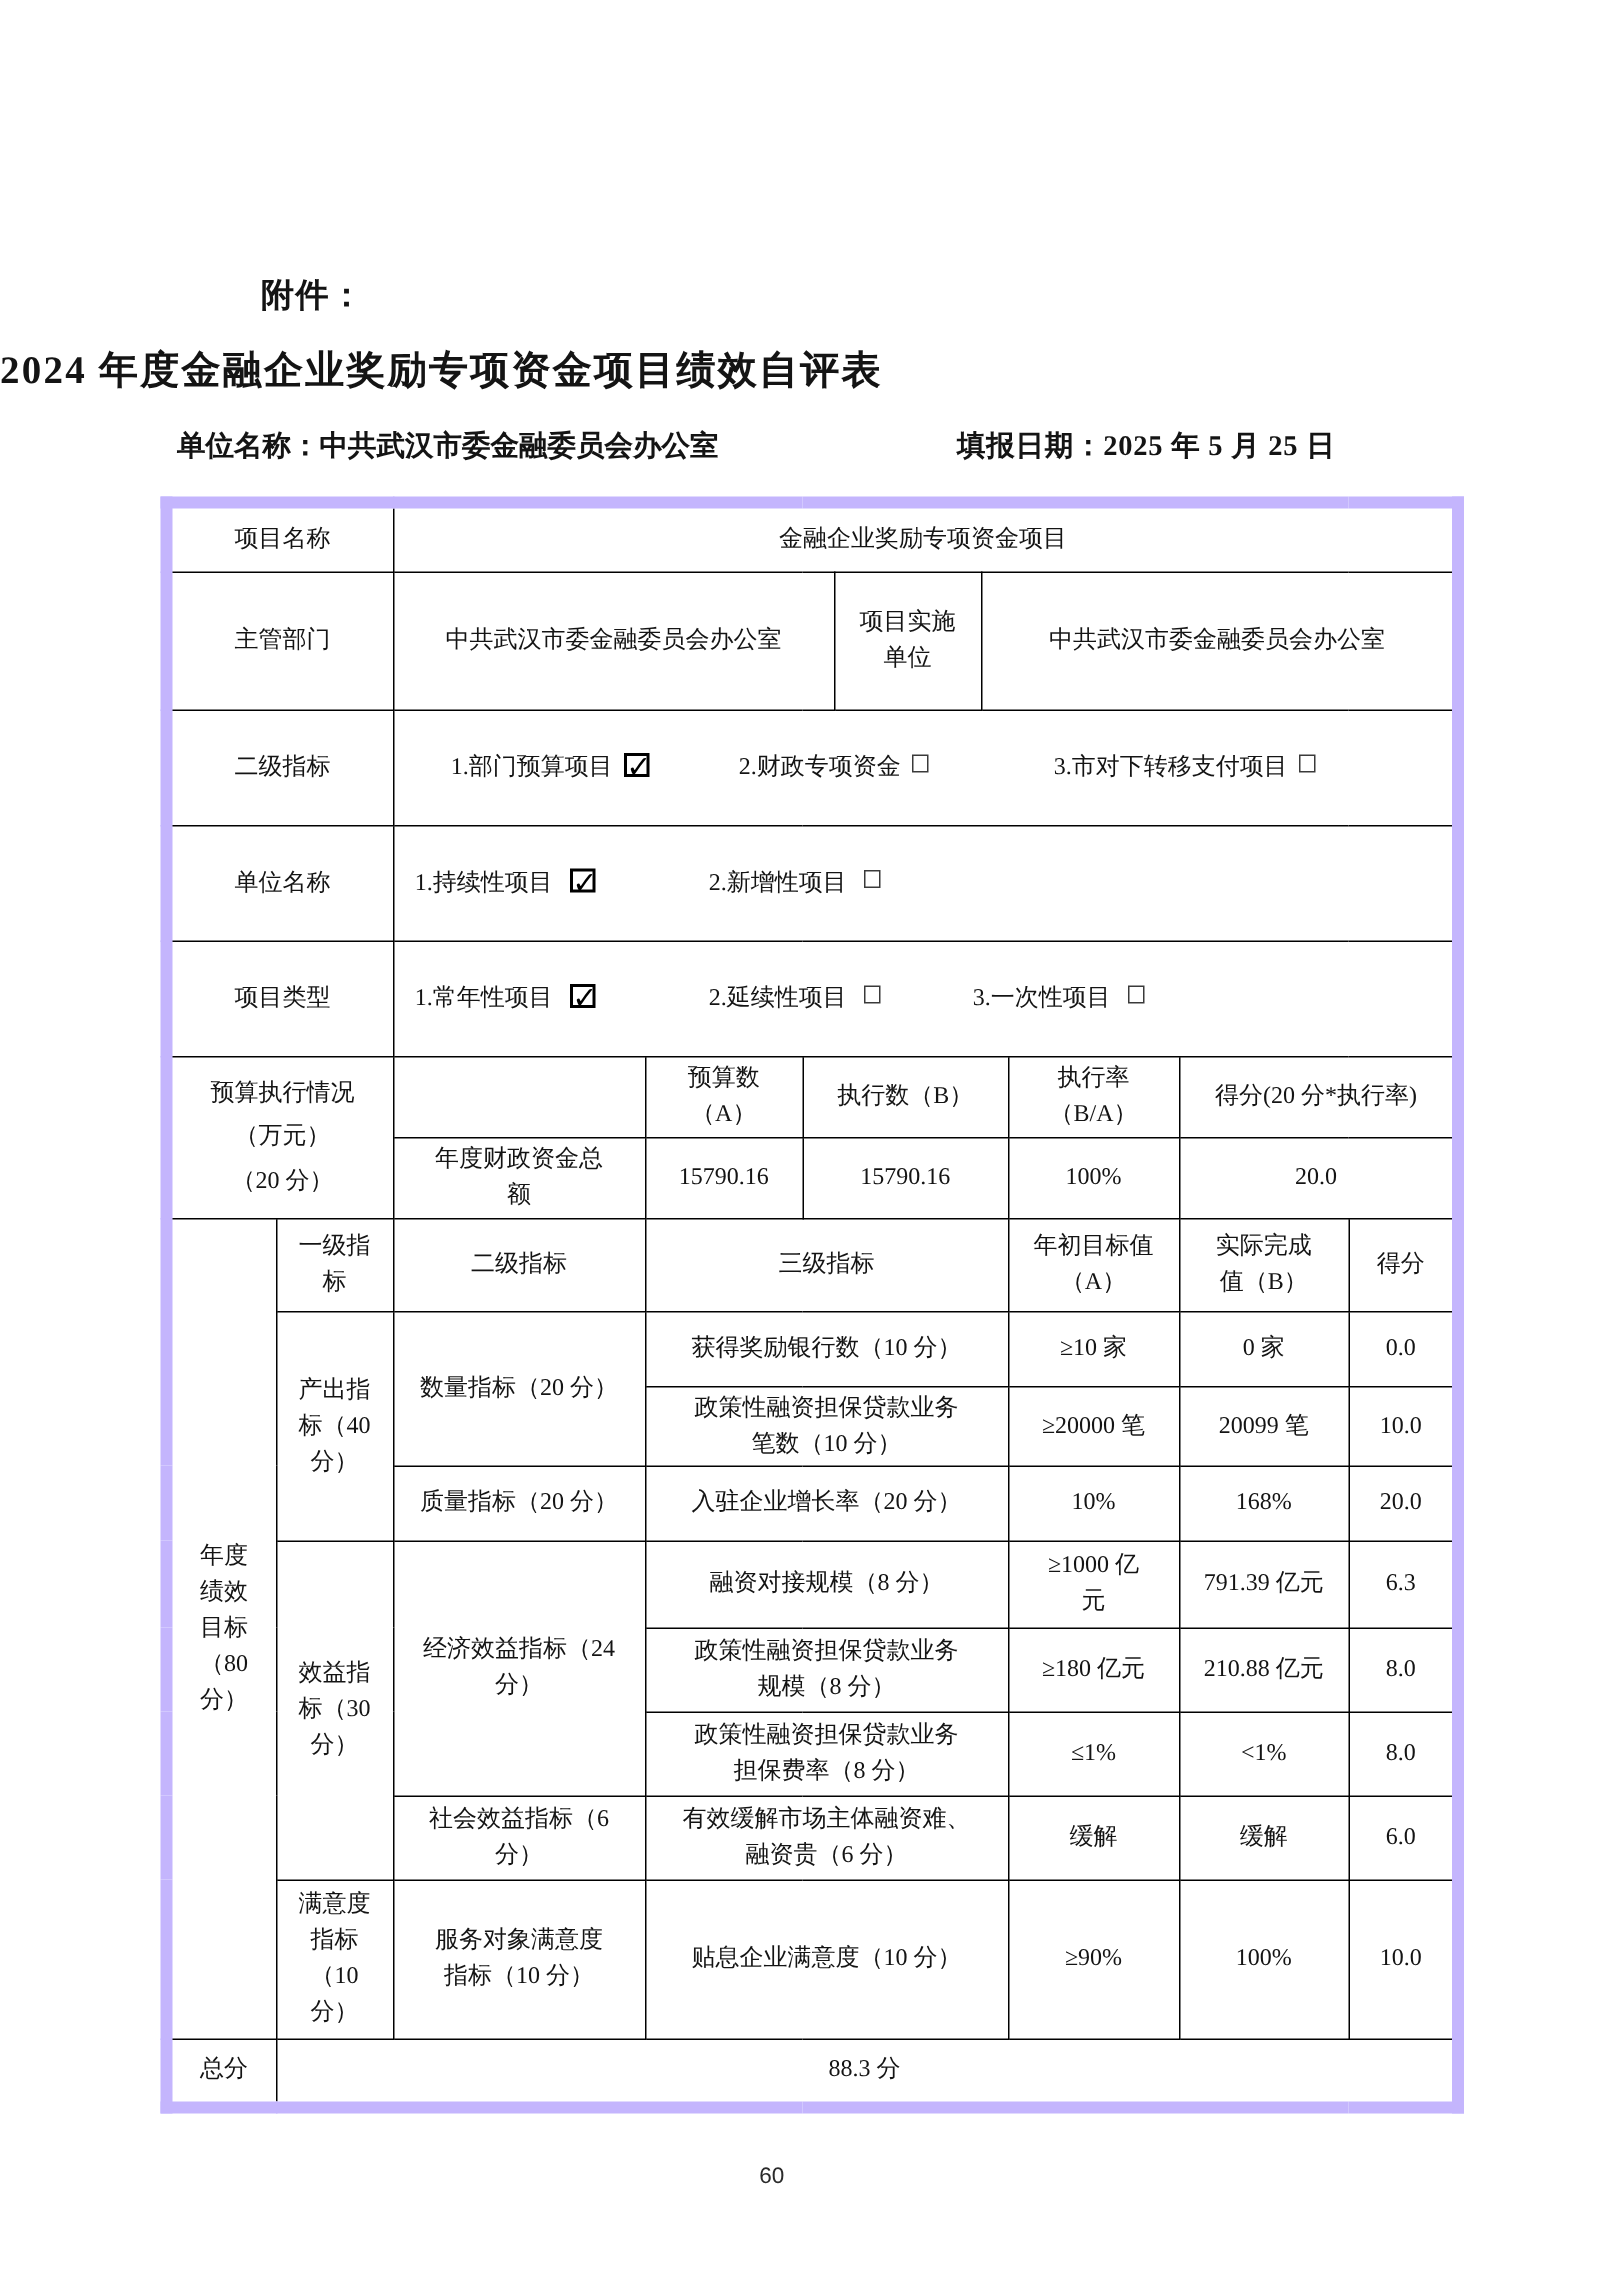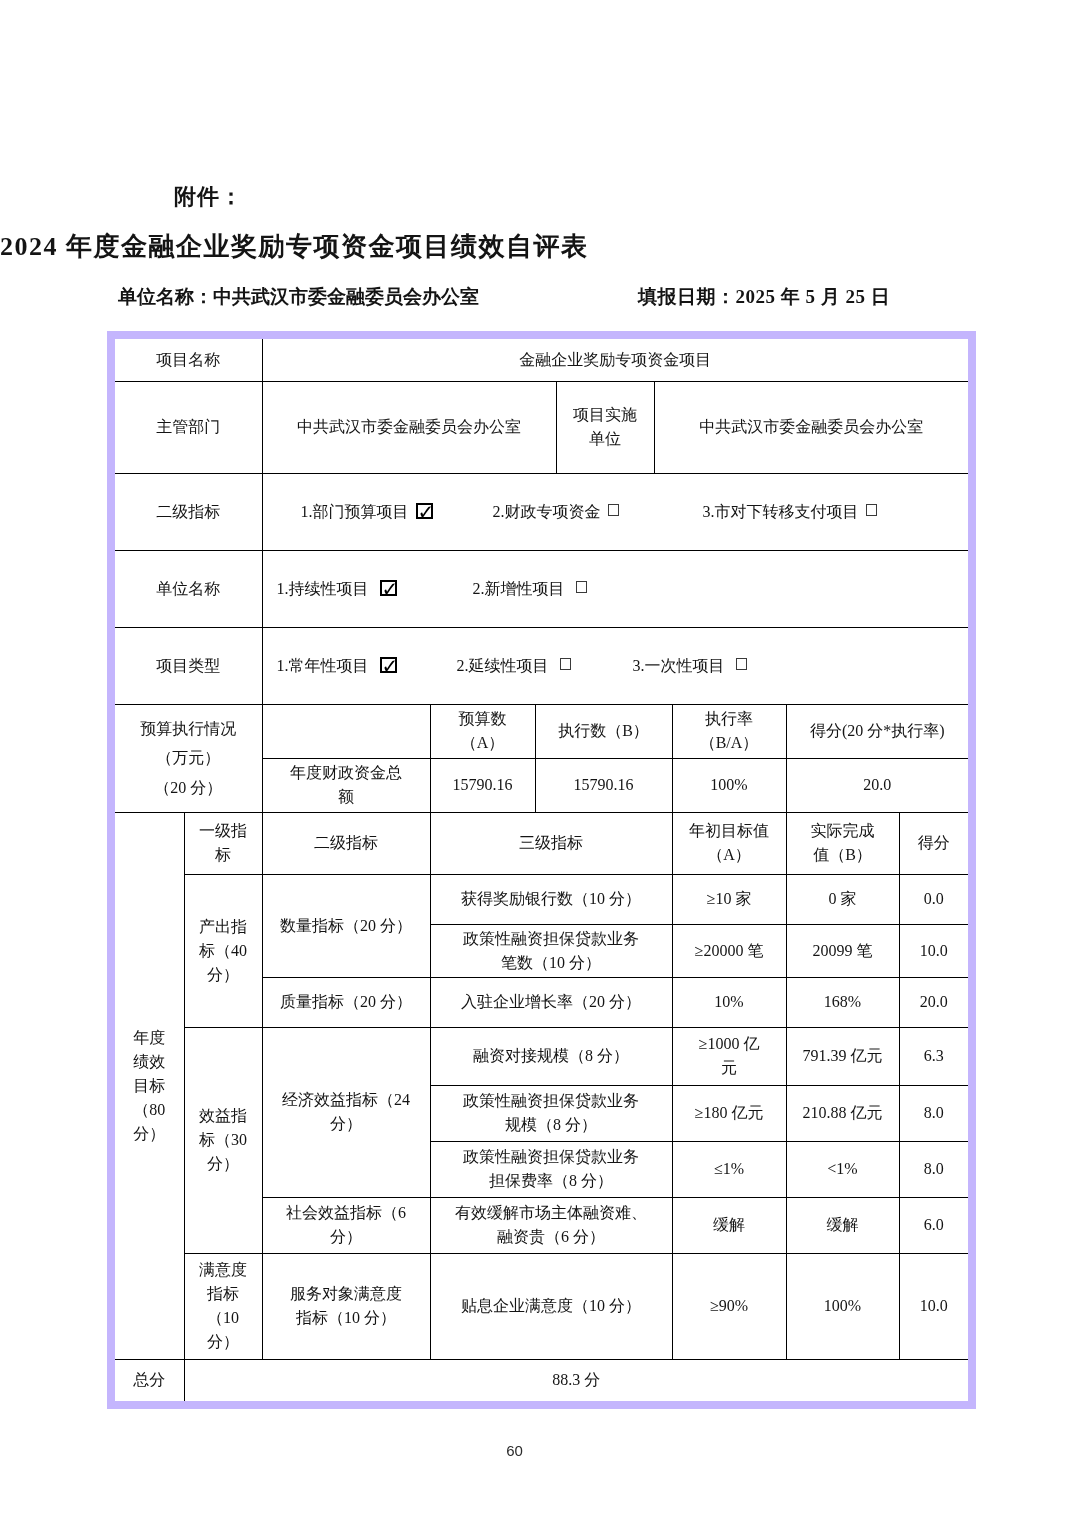--- a/index.html
+++ b/index.html
@@ -66,21 +66,21 @@
   td.lh-loose { line-height: 1.85; }
 
   .opts { display: flex; align-items: center; white-space: normal; }
   .opt { white-space: pre; }
   .row-cat  .opt:nth-child(1) { margin-left: 34px; }
   .row-cat  .opt:nth-child(2) { margin-left: 60px; }
   .row-cat  .opt:nth-child(3) { margin-left: 84px; }
   .row-attr .opt:nth-child(1) { margin-left: 10px; }
   .row-attr .opt:nth-child(2) { margin-left: 76px; }
   .row-type .opt:nth-child(1) { margin-left: 10px; }
-  .row-type .opt:nth-child(2) { margin-left: 60px; }
+  .row-type .opt:nth-child(2) { margin-left: 76px; }
   .row-type .opt:nth-child(3) { margin-left: 62px; }
 
   .cb {
     display: inline-block;
     position: relative;
     width: 11px;
     height: 12px;
     border: 1.4px solid #3a3a3a;
     margin-left: 7px;
     vertical-align: 1px;

